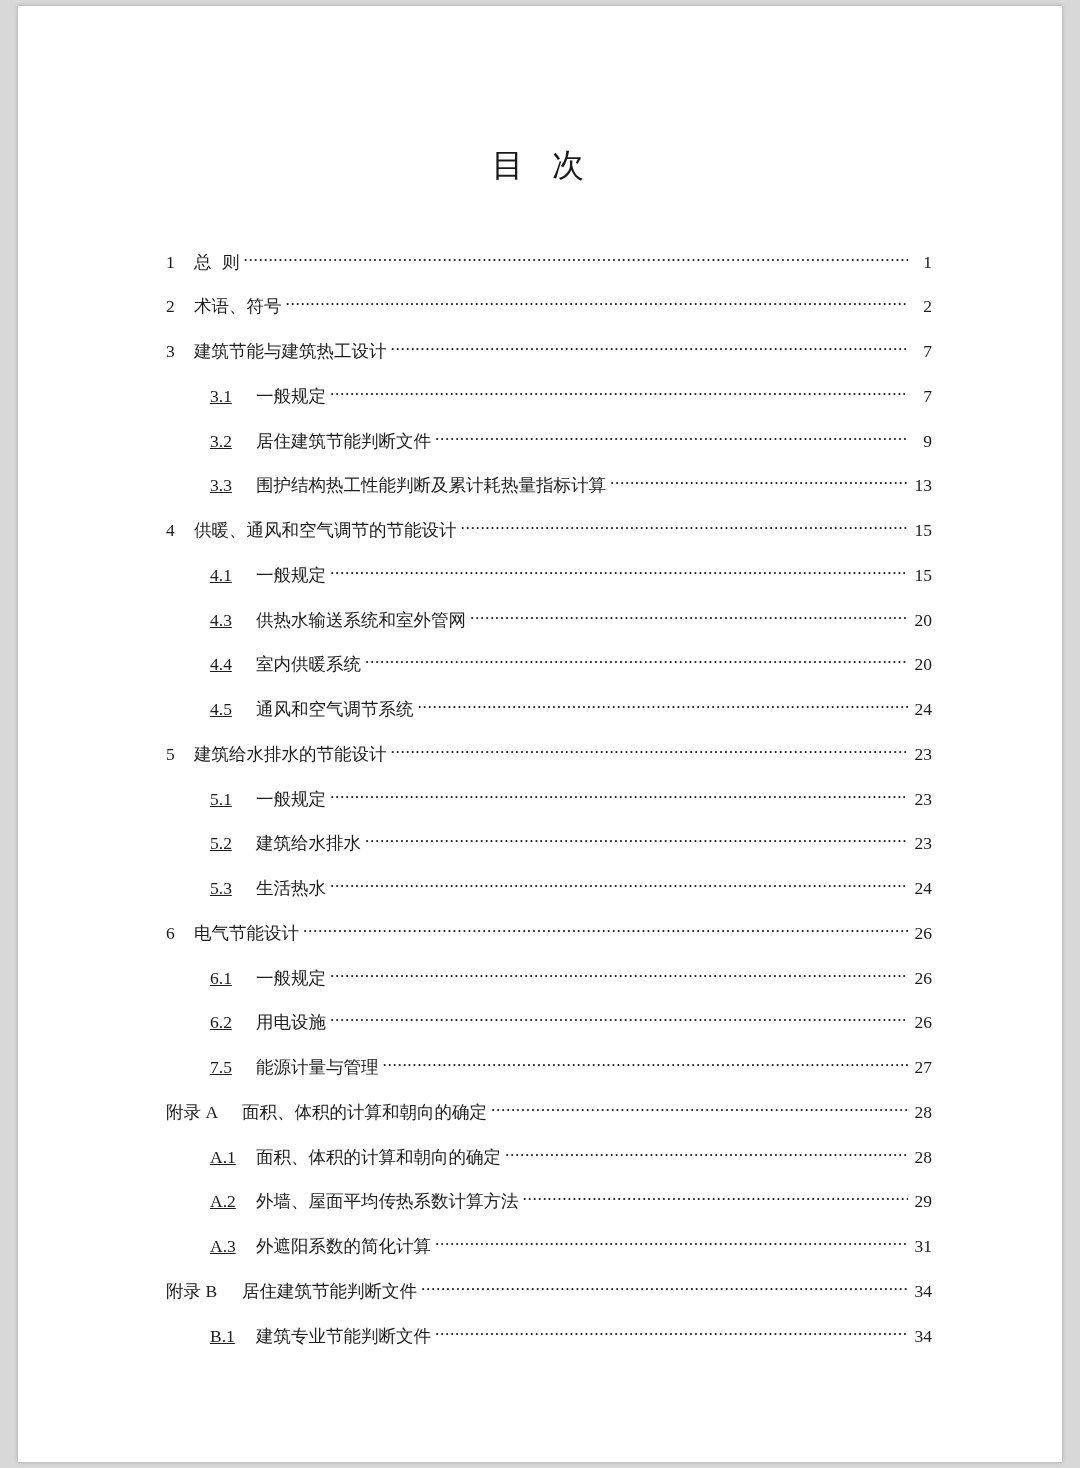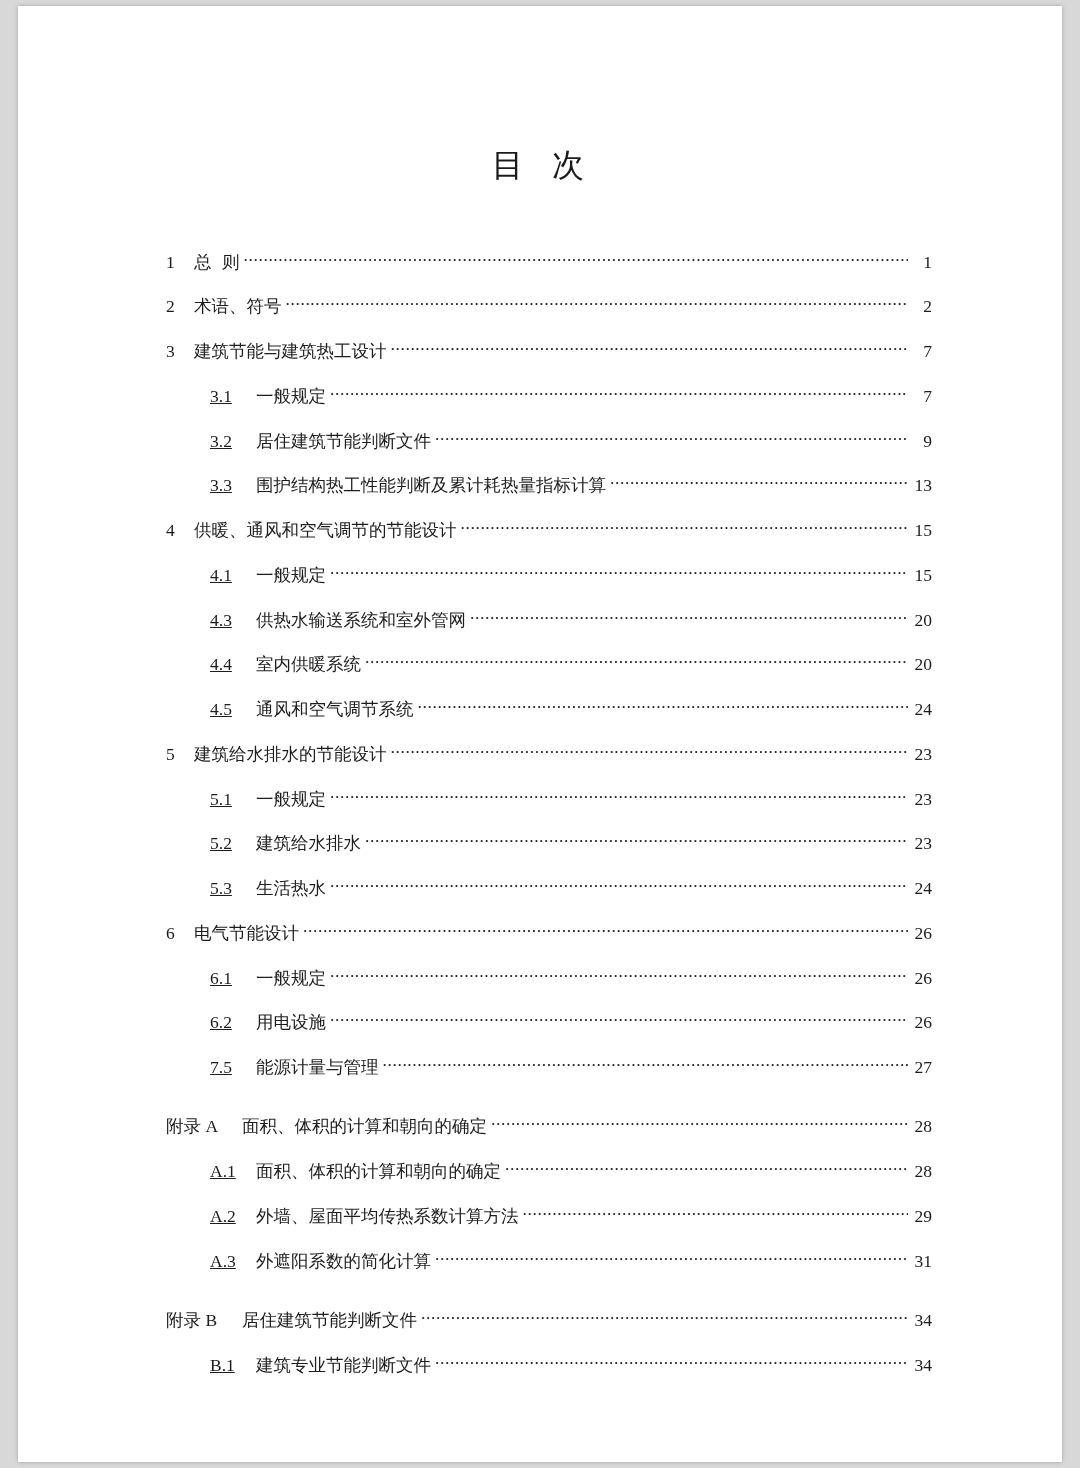--- a/index.html
+++ b/index.html
@@ -59,21 +59,20 @@
   }
   .num {
     flex: 0 0 auto;
     display: inline-block;
   }
   .level-1 .num {
     min-width: 28px;
   }
   .level-1.appendix .num {
     min-width: 76px;
-    margin-top: 15px;
   }
   .level-2 .num {
     min-width: 46px;
     text-decoration: underline;
   }
   .label {
     flex: 0 0 auto;
     padding-right: 3px;
     font-family: Liberation Mono, monospace;
   }

